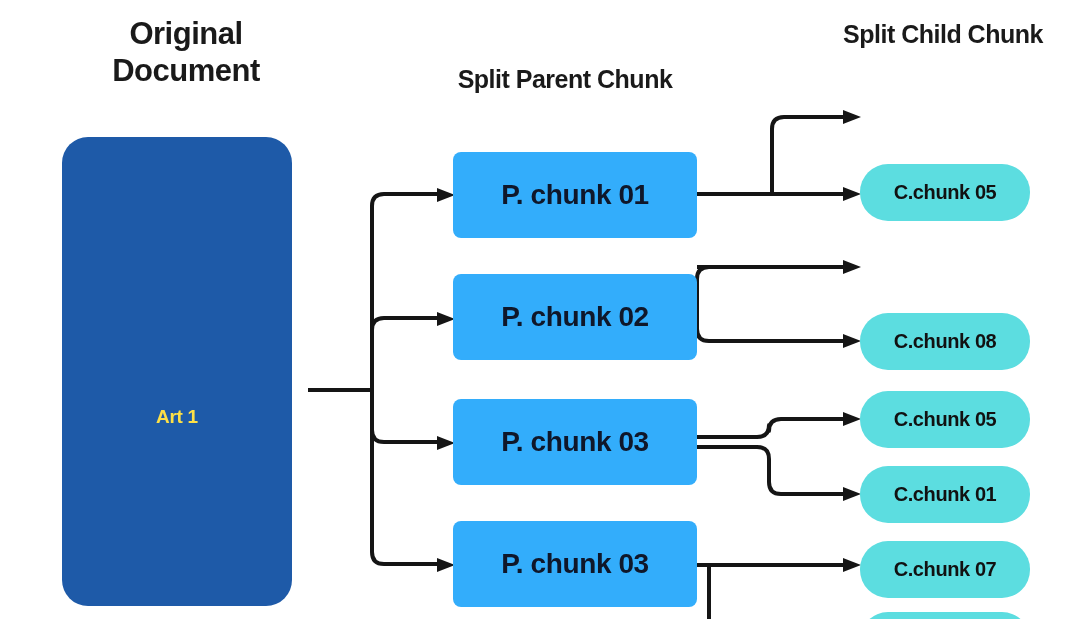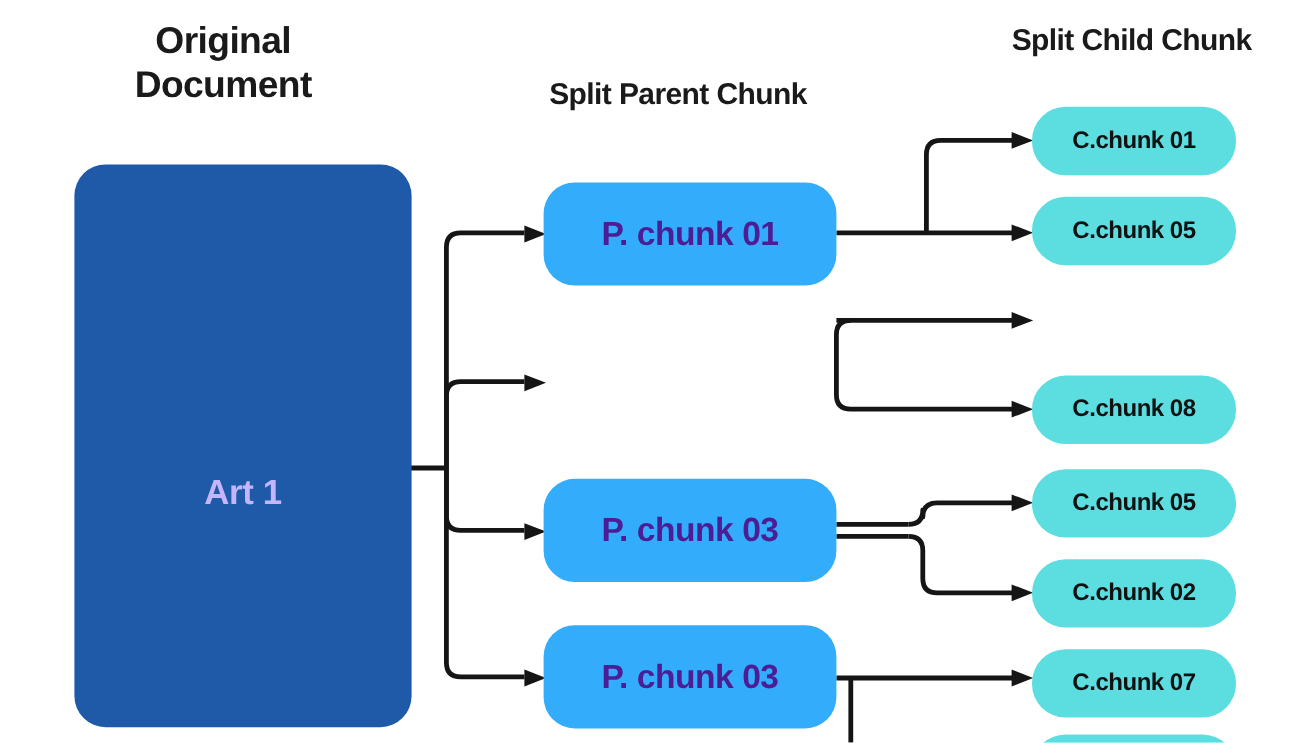--- a/index.html
+++ b/index.html
@@ -49,37 +49,37 @@
     display: flex;
     align-items: center;
     justify-content: center;
     font-weight: bold;
     box-sizing: border-box;
     z-index: 3;
   }
   #doc-box {
     left: 62px;
     top: 137px;
-    width: 281px;
+    width: 230px;
     height: 469px;
     background: #1e5aa8;
     border-radius: 26px;
-    color: #c4b5fd;
-    font-size: 29px;
+    color: #fde047;
+    font-size: 19px;
     align-items: flex-end;
     padding-bottom: 178px;
     letter-spacing: -0.3px;
   }
   .p-node {
     left: 453px;
     width: 244px;
     height: 86px;
     background: #33adfb;
-    border-radius: 26px;
-    color: #4c1d95;
+    border-radius: 8px;
+    color: #0f172a;
     font-size: 28px;
     letter-spacing: -0.4px;
   }
   .c-node {
     left: 860px;
     width: 170px;
     height: 57px;
     background: #5cdde0;
     border-radius: 28px;
     color: #111111;
@@ -156,41 +156,41 @@
     <polygon points="843,558 861,565 843,572"></polygon>
   </svg>
 
   <div class="node" id="doc-box">
     <span>Art 1</span>
   </div>
 
   <div class="node p-node" style="top:152px">
     <span>P. chunk 01</span>
   </div>
+  <div class="node p-node" style="top:274px">
+    <span>P. chunk 02</span>
+  </div>
   <div class="node p-node" style="top:399px">
     <span>P. chunk 03</span>
   </div>
   <div class="node p-node" style="top:521px">
     <span>P. chunk 03</span>
   </div>
 
-  <div class="node c-node" style="top:89px">
-    <span>C.chunk 01</span>
-  </div>
   <div class="node c-node" style="top:164px">
     <span>C.chunk 05</span>
   </div>
   <div class="node c-node" style="top:313px">
     <span>C.chunk 08</span>
   </div>
   <div class="node c-node" style="top:391px">
     <span>C.chunk 05</span>
   </div>
   <div class="node c-node" style="top:466px">
-    <span>C.chunk 02</span>
+    <span>C.chunk 01</span>
   </div>
   <div class="node c-node" style="top:541px">
     <span>C.chunk 07</span>
   </div>
   <div class="node c-node" style="top:612px">
     <span></span>
   </div>
 
 </div>
 

